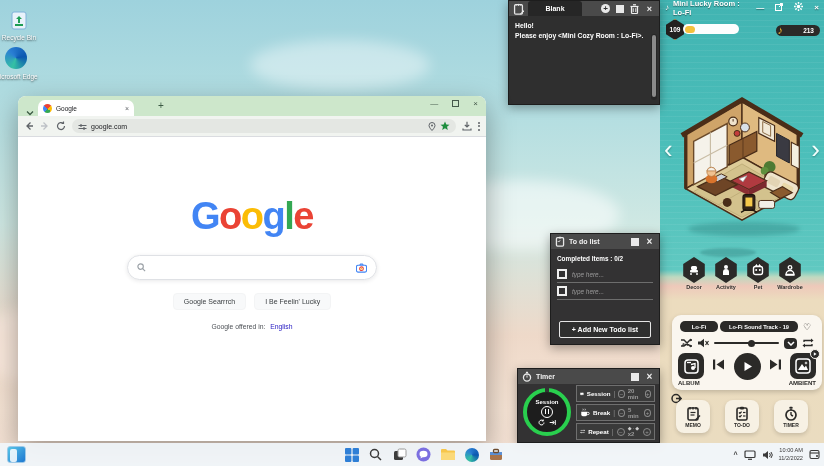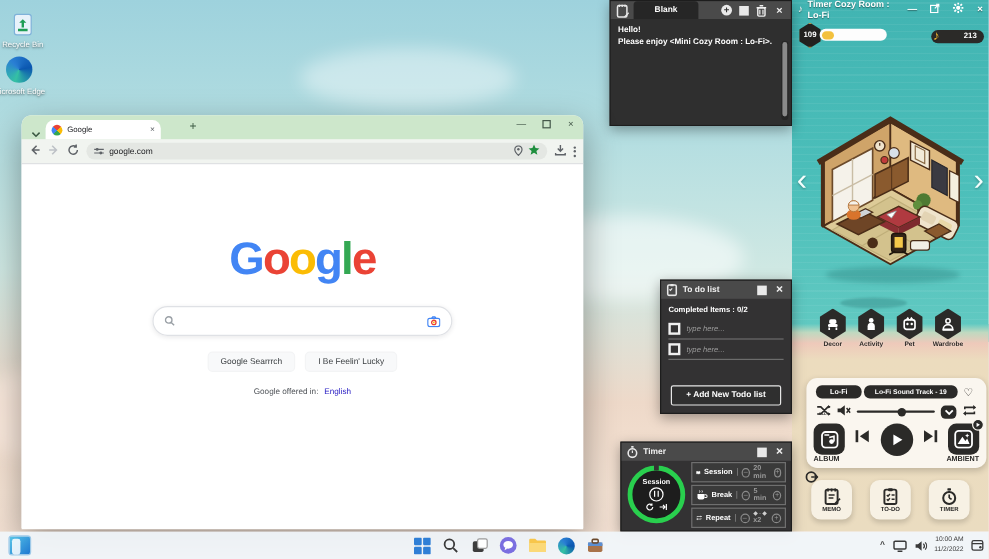--- a/index.html
+++ b/index.html
@@ -239,21 +239,21 @@
     <circle cx="60" cy="116" r="4.5" fill="#4a2d18"></circle>
   </svg>
 
   <span class="chev" style="left:4px;">‹</span>
   <span class="chev" style="right:4px;">›</span>
 
   <div class="beach"></div>
 
   <div class="ctitle">
     <span style="font-size:8px;">♪</span>
-    <span class="t">Timer Cozy Room : Lo-Fi</span>
+    <span class="t">Mini Lucky Room : Lo-Fi</span>
     <span class="cbtn">—</span>
     <span class="cbtn">
       <svg width="8" height="8" viewBox="0 0 8 8">
           <rect x="0.5" y="1.5" width="6" height="6" fill="none" stroke="#fff"></rect>
           <path d="M4 4 L7.5 0.5 M5 0.5 h2.5 v2.5" stroke="#fff" fill="none"></path>
         </svg>
     </span>
     <span class="cbtn">
       <svg width="9" height="9" viewBox="0 0 10 10">
           <circle cx="5" cy="5" r="2" fill="#fff"></circle>

